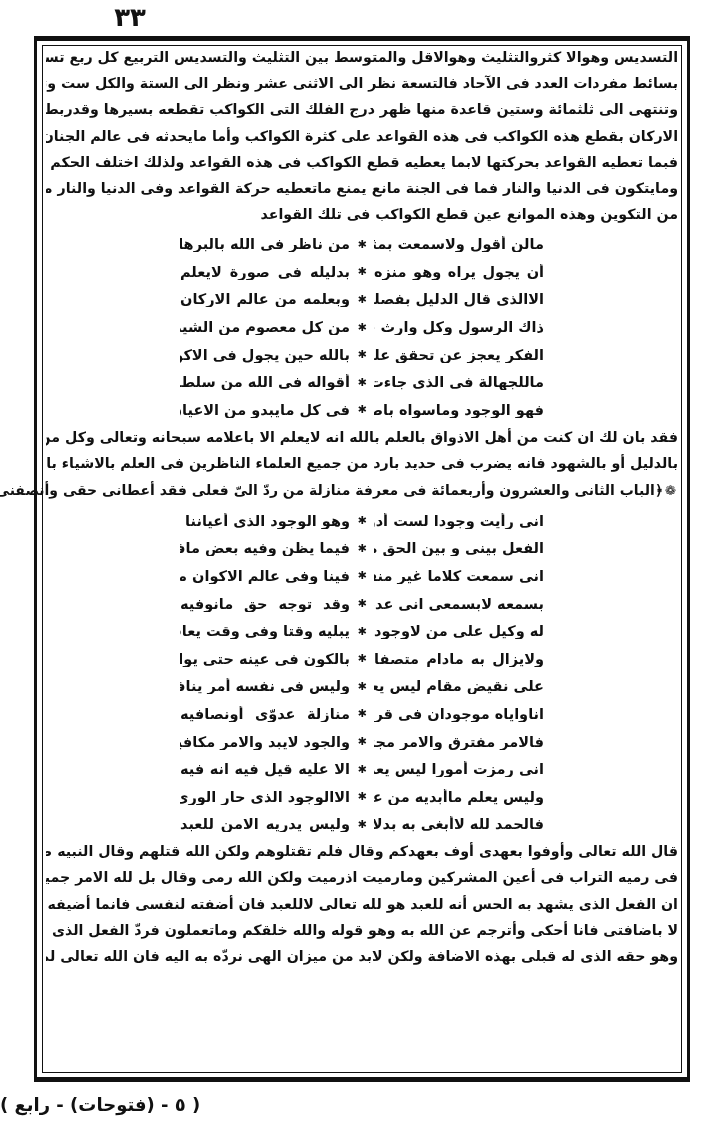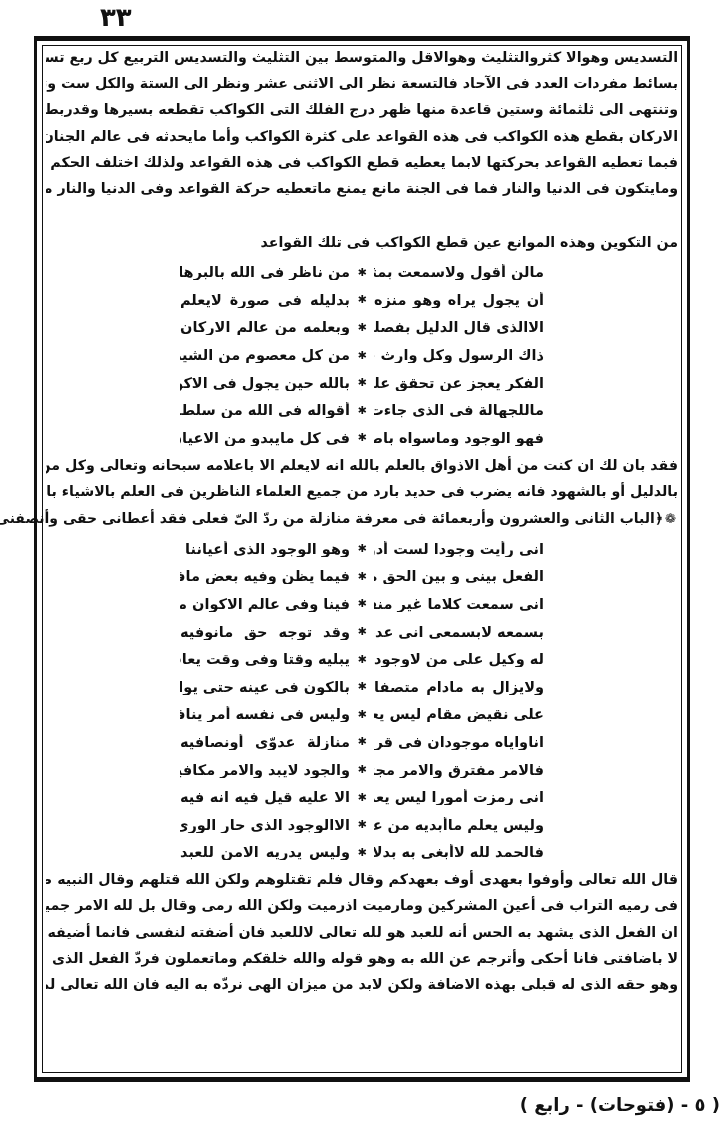--- a/index.html
+++ b/index.html
@@ -1,38 +1,38 @@
 <!DOCTYPE html>
 <html><head>
 <meta charset="utf-8">
 <style>
   html, body { margin:0; padding:0; background:#ffffff; }
   body { width:720px; height:1143px; position:relative; overflow:hidden;
          font-family:"DejaVu Sans", sans-serif; color:#111; }
-  .page-number { position:absolute; left:100px; top:2px; width:60px; 
+  .page-number { position:absolute; left:100px; top:2px; width:60px; text-align:center;
          font-size:26px; font-weight:bold; letter-spacing:1px; }
   .frame { position:absolute; left:34px; top:36px; width:656px; height:1046px;
          border:3px solid #111; border-top-width:5px; border-bottom-width:5px; box-sizing:border-box; }
   .frame-inner { position:absolute; left:5px; top:4px; right:5px; bottom:4px;
          border:1.5px solid #111; }
   .content { position:absolute; left:46px; top:44px; width:632px; height:1030px;
          direction:rtl; font-family:"DejaVu Sans", sans-serif; }
   .prose { font-size:14.2px; line-height:26.2px; text-align:justify; text-align-last:justify;
          font-weight:bold; margin:0; }
   .prose .last { text-align-last:right; }
   .prose-line { display:block; white-space:nowrap; overflow:hidden; text-align:justify; text-align-last:justify; }
-  .prose-line.last { text-align-last:right;margin-top:28px; }
+  .prose-line.last { text-align-last:right; }
   .verses { margin:3px 0 0 0; }
   .verse { display:flex; justify-content:center; align-items:center; height:27.6px;
          font-size:14.5px; font-weight:bold; white-space:nowrap; }
   .hemi { width:170px; text-align:justify; text-align-last:justify; overflow:hidden; }
   .star { width:24px; text-align:center; font-size:11px; }
   .chapter { text-align:center; font-size:14px; font-weight:bold; height:28px; line-height:28px; white-space:nowrap; }
   .chapter .orn { font-size:13px; margin:0 2px; }
-  .footer { position:absolute; left:0; width:720px; top:1094px; text-align:right; direction:rtl;
+  .footer { position:absolute; left:0; width:720px; top:1094px; text-align:left; direction:rtl;
          font-size:18px; font-weight:bold; }
 </style>
 </head>
 <body>
 
 <div class="page-number">٣٣</div>
 
 <div class="frame">
   <div class="frame-inner"></div>
 </div>

